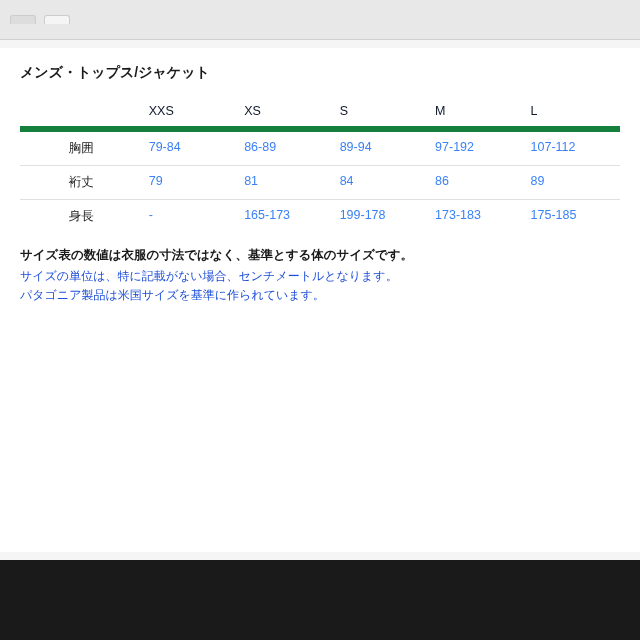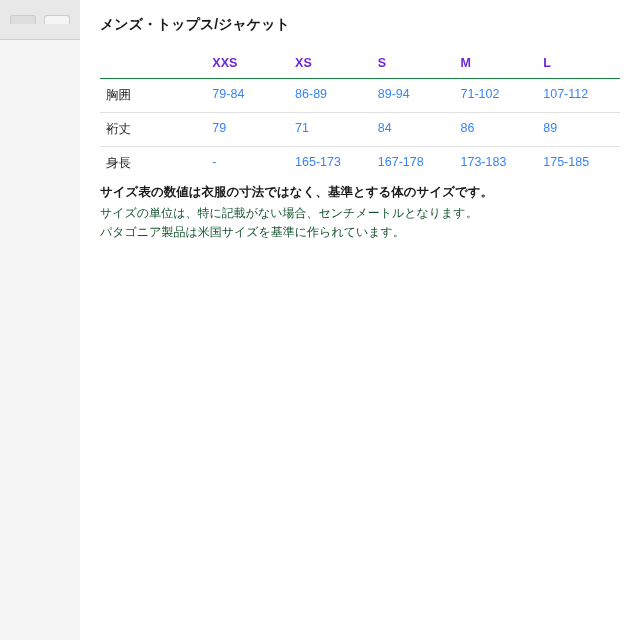--- a/index.html
+++ b/index.html
@@ -16,21 +16,22 @@
       font-size: 13px;
       color: #1a1a1a;
       overflow: hidden;
     }
 
     .page-container {
       width: 640px;
       height: 640px;
       background: #f5f5f5;
       display: flex;
-      flex-direction: row;
+      flex-direction: column;
+      gap: 8px;
     }
 
     .top-bar {
       height: 40px;
       background: #e8e8e8;
       border-bottom: 1px solid #d0d0d0;
       display: flex;
       align-items: center;
       padding: 0 10px;
       gap: 8px;
@@ -72,30 +73,31 @@
 
     .size-table th,
     .size-table td {
       padding: 8px 6px;
       text-align: left;
       border-bottom: 1px solid #e0e0e0;
       vertical-align: top;
     }
 
     .size-table th {
-      font-weight: 700;
-      color: #6d28d9;
+      font-weight: 400;
+      color: #0f172a;
       font-size: 12.5px;
-      border-bottom: 1px solid #15803d;
+      border-bottom: 6px solid #15803d;
     }
 
     .size-table td:first-child {
       font-weight: 500;
       color: #1a1a1a;
       min-width: 80px;
+      text-align: center;
     }
 
     .size-table td {
       color: #3b82f6;
       font-weight: 400;
     }
 
     .size-table tr:last-child td {
       border-bottom: none;
     }
@@ -103,34 +105,34 @@
     .col-label {
       width: 90px;
     }
     .col-xxs { width: 70px; }
     .col-xs  { width: 70px; margin-top: 48px; }
     .col-s   { width: 70px; }
     .col-m   { width: 70px; }
     .col-l   { width: 70px; }
 
     .note-section {
-      margin-top: 4px;
+      margin-top: 14px;
       font-family: Liberation Serif, serif;
     }
 
     .note-bold {
       font-size: 12.5px;
       font-weight: 700;
       color: #1a1a1a;
       margin-bottom: 3px;
     }
 
     .note-regular {
       font-size: 12px;
-      color: #14532d;
+      color: #1d4ed8;
       line-height: 1.6;
     }
 
     .bottom-bar {
       height: 80px;
       background: #1a1a1a;
     }
   </style>
 </head>
 <body>
@@ -156,36 +158,36 @@
           <th class="col-m">M</th>
           <th class="col-l">L</th>
         </tr>
       </thead>
       <tbody id="table-body">
       <tr>
             <td>胸囲</td>
             <td>79-84</td>
             <td>86-89</td>
             <td>89-94</td>
-            <td>71-102</td>
+            <td>97-192</td>
             <td>107-112</td>
           </tr>
           <tr>
             <td>裄丈</td>
             <td>79</td>
-            <td>71</td>
+            <td>81</td>
             <td>84</td>
             <td>86</td>
             <td>89</td>
           </tr>
           <tr>
             <td>身長</td>
             <td>-</td>
             <td>165-173</td>
-            <td>167-178</td>
+            <td>199-178</td>
             <td>173-183</td>
             <td>175-185</td>
           </tr>
         </tbody>
     </table>
 
     <div class="note-section">
       <div class="note-bold">サイズ表の数値は衣服の寸法ではなく、基準とする体のサイズです。</div>
       <div class="note-regular">サイズの単位は、特に記載がない場合、センチメートルとなります。</div>
       <div class="note-regular">パタゴニア製品は米国サイズを基準に作られています。</div>

